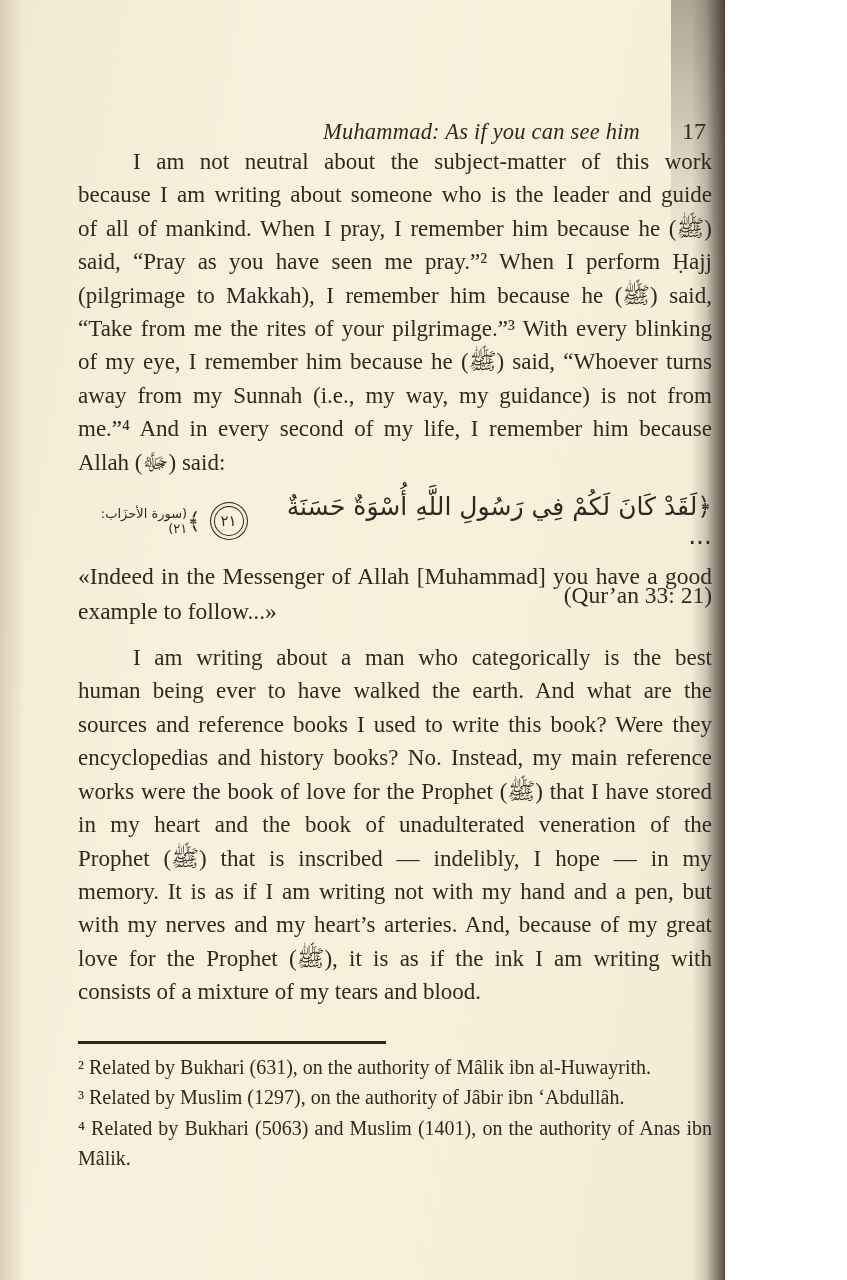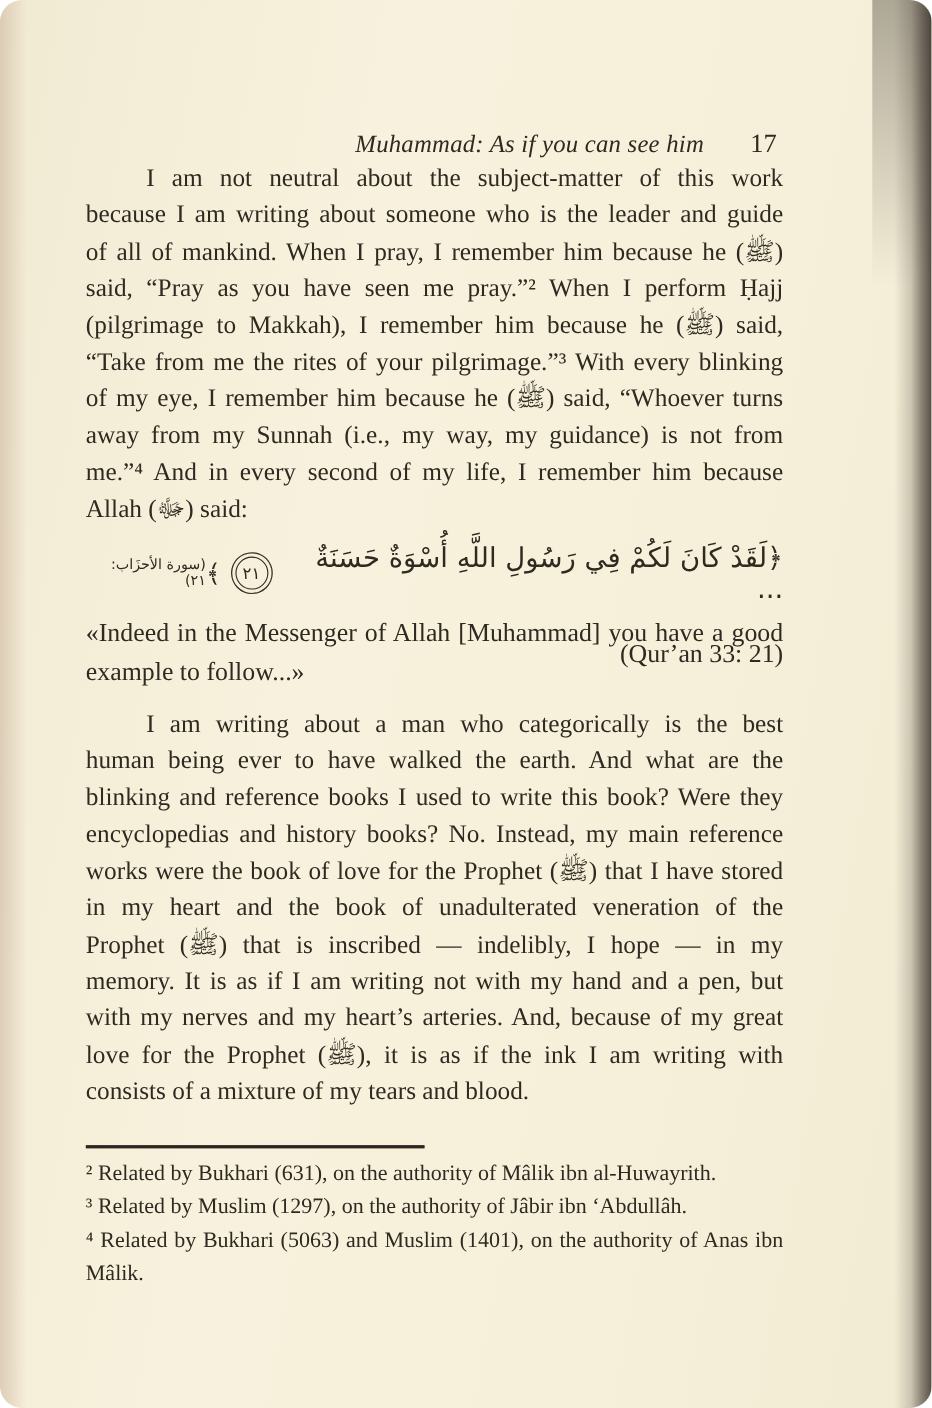--- a/index.html
+++ b/index.html
@@ -1,23 +1,22 @@
 <!DOCTYPE html>
 <html><head>
 <meta charset="utf-8">
 <style>
   html,body { margin:0; padding:0; background:#ffffff; }
   .page {
     position:relative;
-    width:847px; height:1280px;
+    width:725px; height:1280px;
     overflow:hidden;
     background: linear-gradient(100deg, #f1ead3 0%, #f8f1dd 35%, #f6efd9 70%, #f2ebd4 100%);
     font-family:"Liberation Serif","DejaVu Serif","DejaVu Sans",serif;
     color:#2e2a21;
-    border-radius:20px;
   }
   .edge-left {
     position:absolute; left:0; top:0; bottom:0; width:24px;
     background: linear-gradient(to right, rgba(198,173,150,0.50), rgba(198,173,150,0));
   }
   .edge-right {
     position:absolute; right:0; top:0; bottom:0; width:34px;
     background: linear-gradient(to right, rgba(120,112,98,0) 0%, rgba(155,147,132,0.45) 45%, #8e8577 72%, #635c50 94%, #4e483f 100%);
   }
   .corner-shade-tr {
@@ -103,21 +102,21 @@
       <div class="t-line1">«Indeed in the Messenger of Allah [Muhammad] you have a good</div>
       <div class="t-line2">
         <span>example to follow...»</span>
         <span class="citation">(Qur’an 33: 21)</span>
       </div>
     </div>
 
     <div class="para p2">
         <div class="line j ind">I am writing about a man who categorically is the best</div>
         <div class="line j">human being ever to have walked the earth. And what are the</div>
-        <div class="line j">blinking and reference books I used to write this book? Were they</div>
+        <div class="line j">sources and reference books I used to write this book? Were they</div>
         <div class="line j">encyclopedias and history books? No. Instead, my main reference</div>
         <div class="line j">works were the book of love for the Prophet (ﷺ) that I have stored</div>
         <div class="line j">in my heart and the book of unadulterated veneration of the</div>
         <div class="line j">Prophet (ﷺ) that is inscribed — indelibly, I hope — in my</div>
         <div class="line j">memory. It is as if I am writing not with my hand and a pen, but</div>
         <div class="line j">with my nerves and my heart’s arteries. And, because of my great</div>
         <div class="line j">love for the Prophet (ﷺ), it is as if the ink I am writing with</div>
         <div class="line">consists of a mixture of my tears and blood.</div>
       </div>
 

